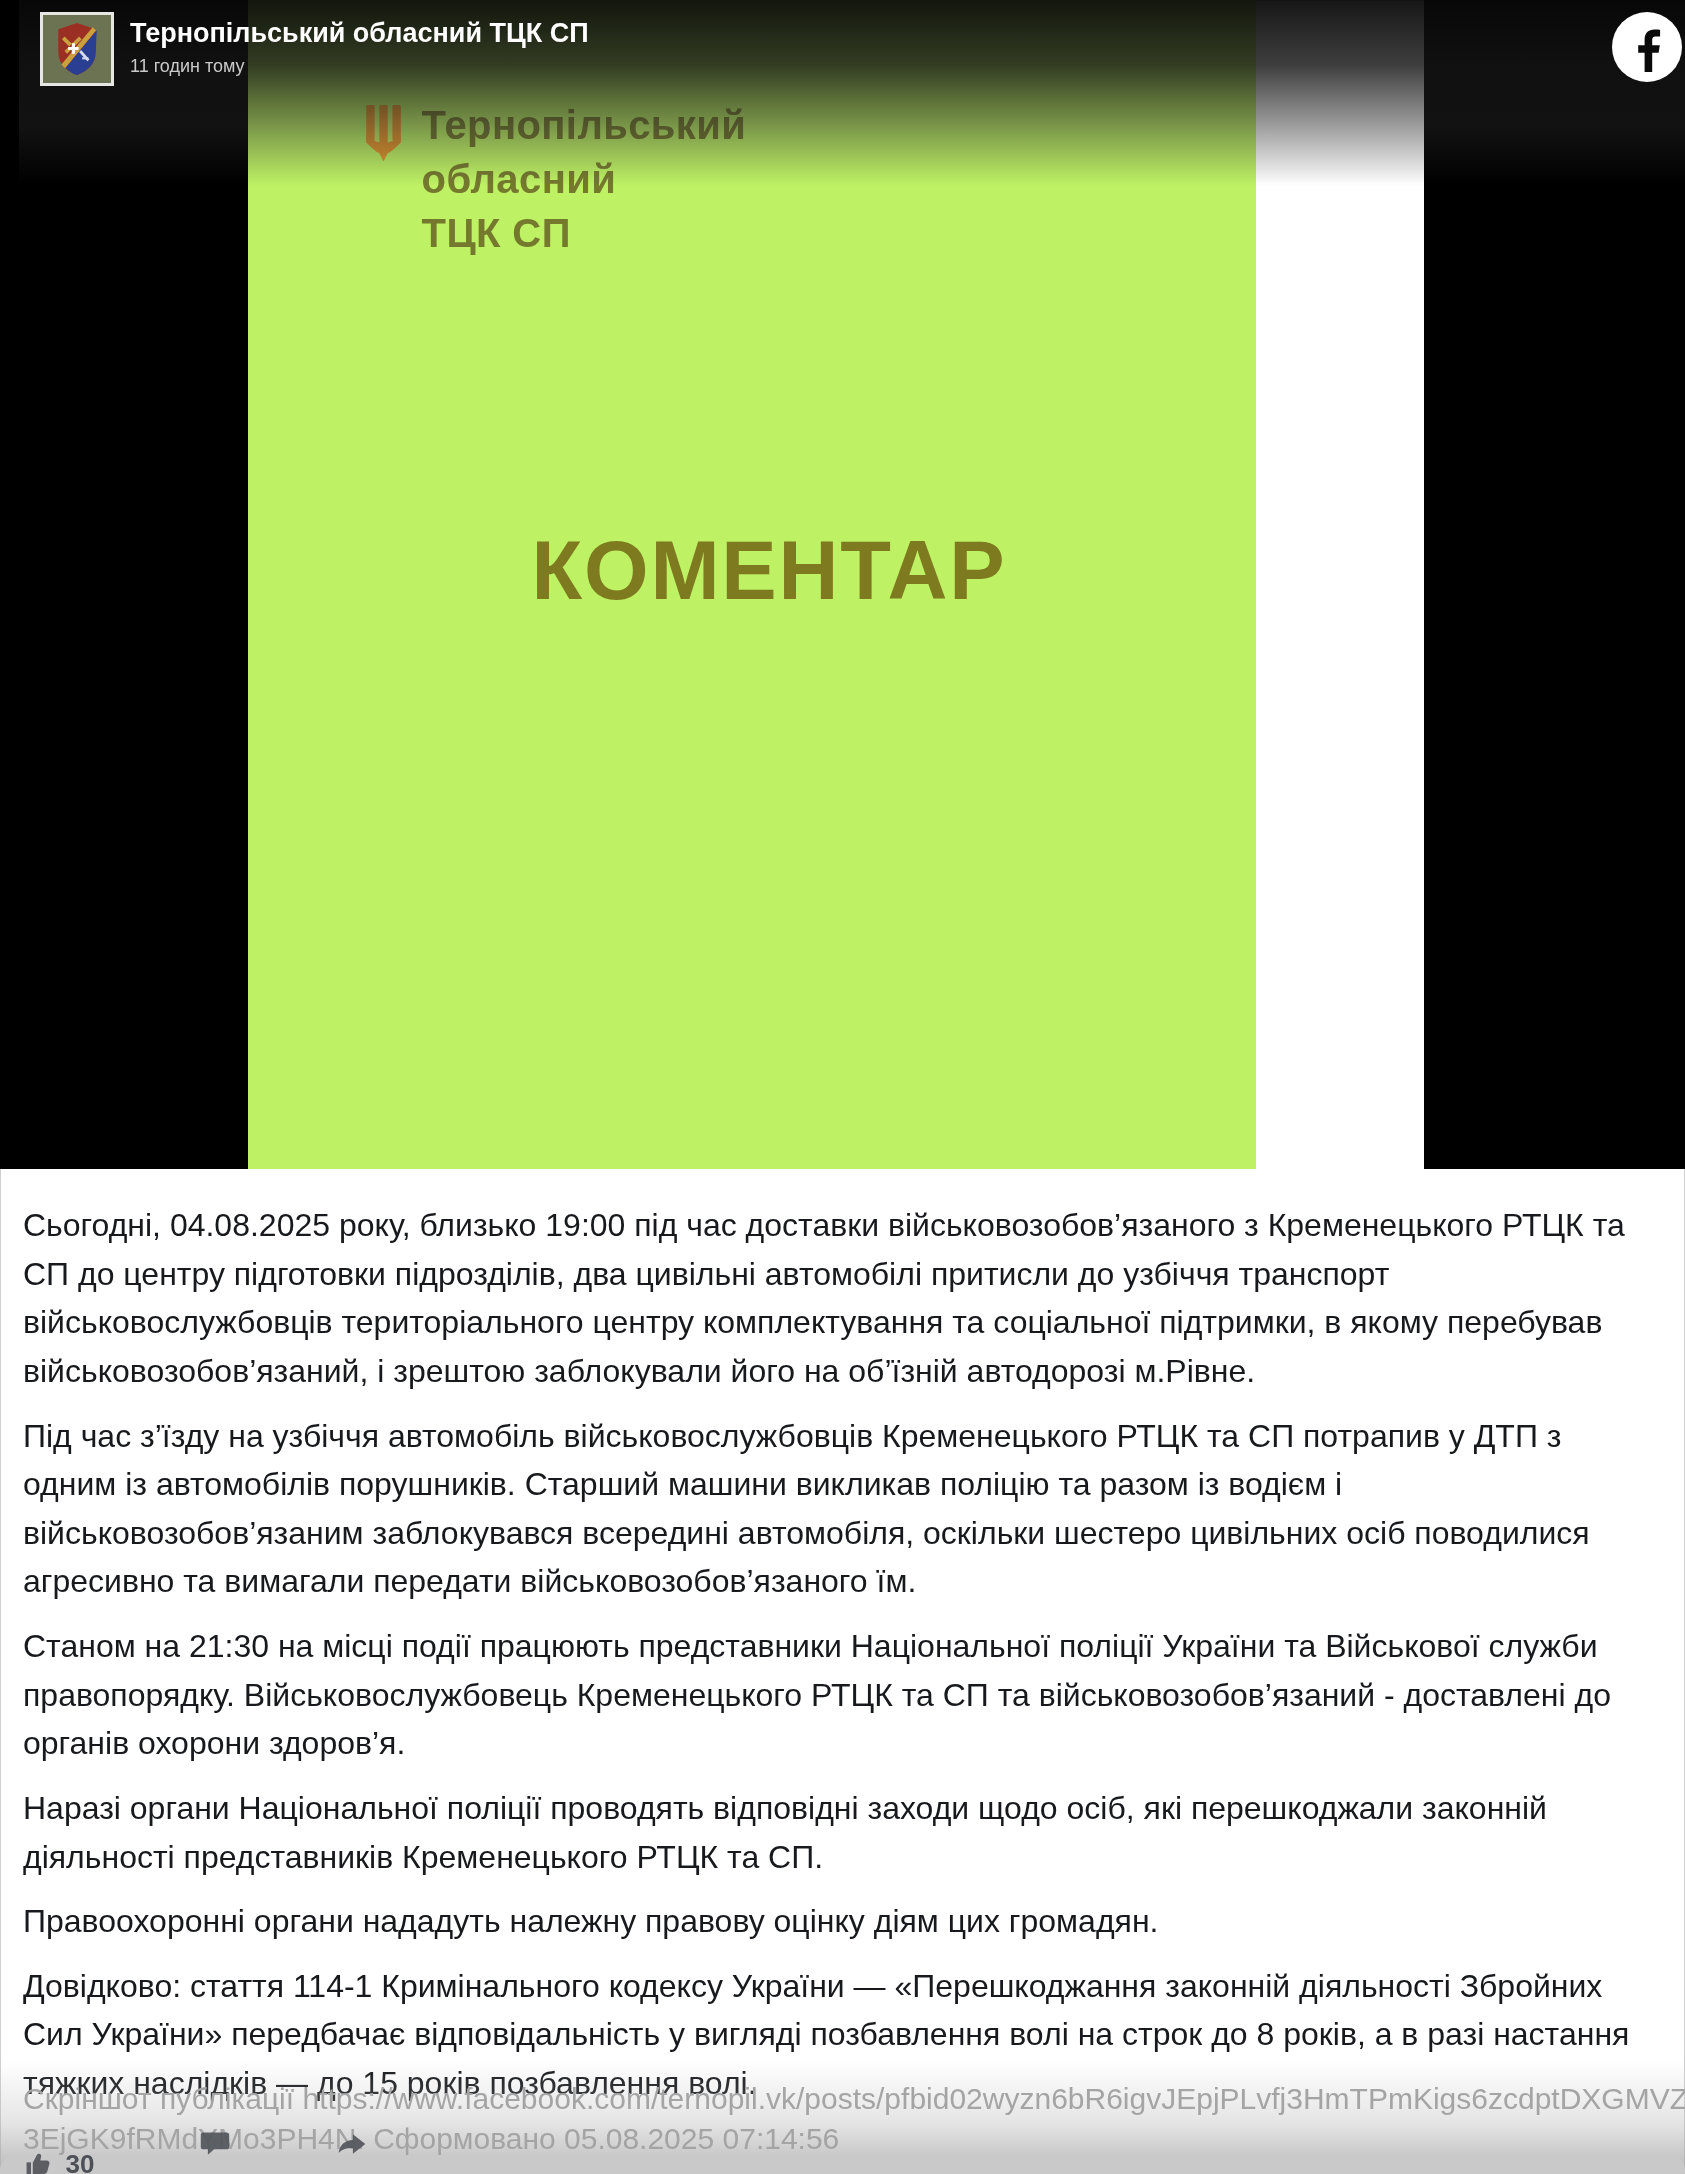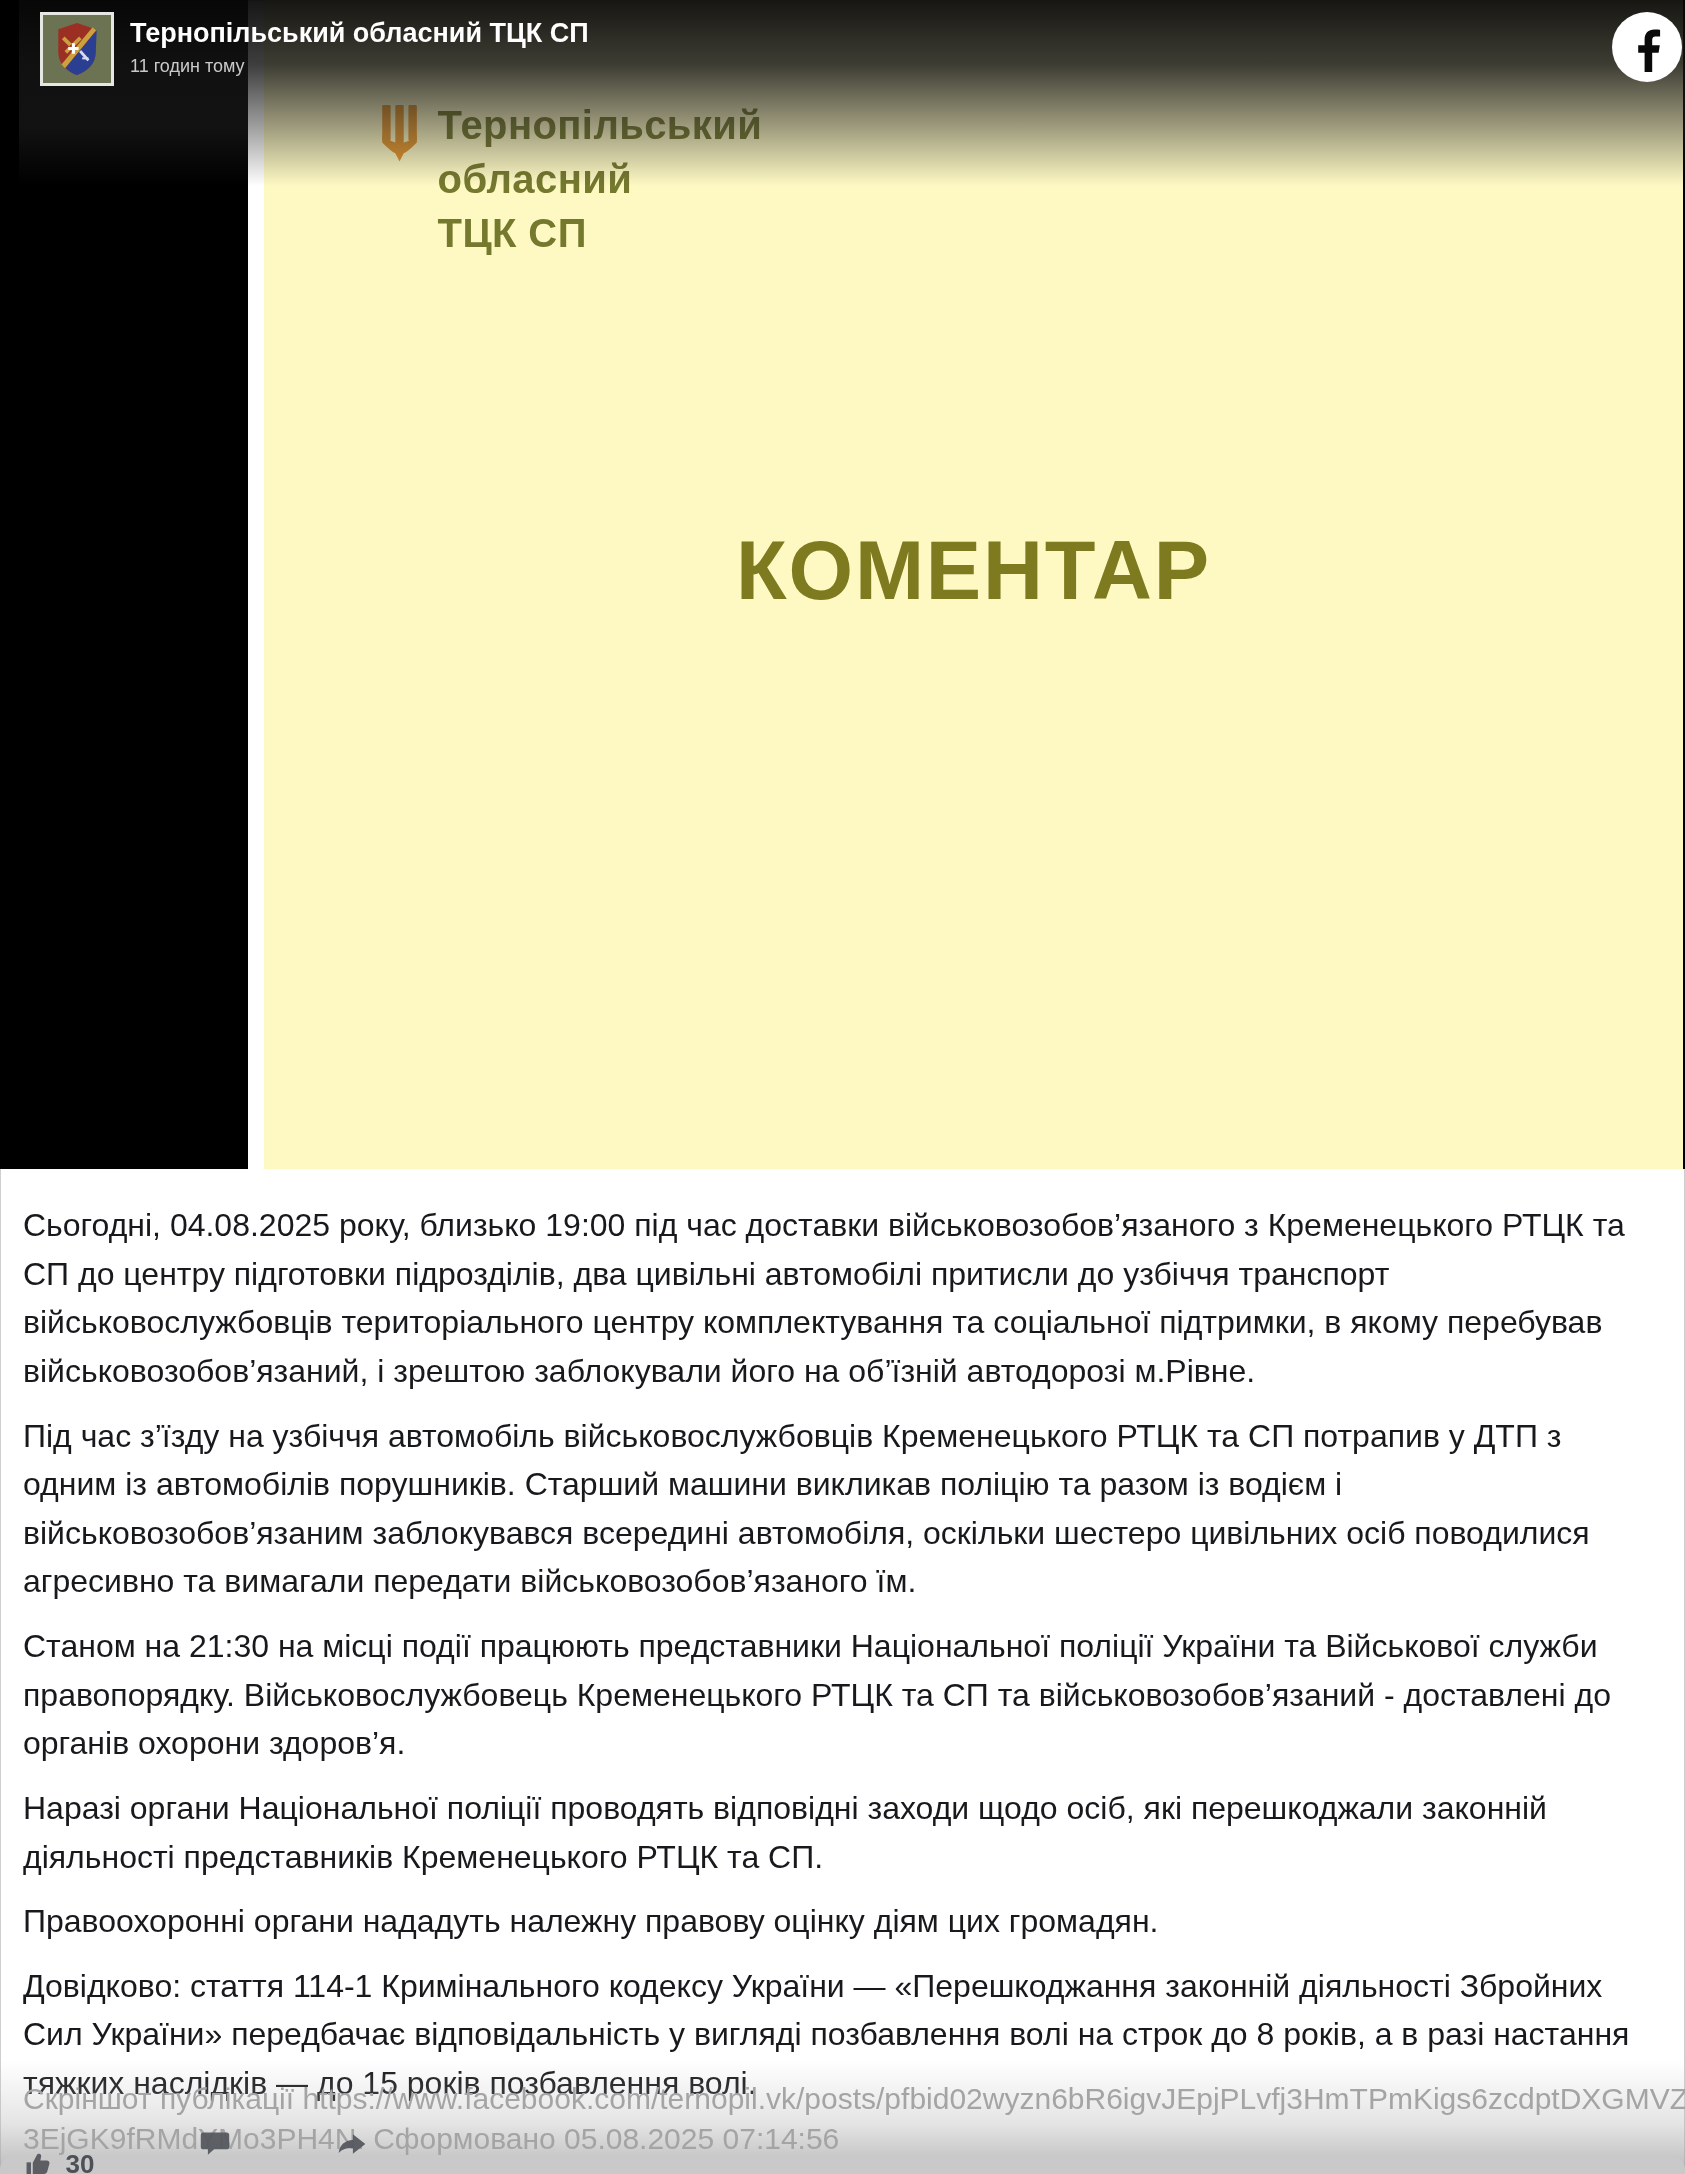--- a/index.html
+++ b/index.html
@@ -5,29 +5,29 @@
   html,body { margin:0; padding:0; background:#e9e9e9; }
   .screenshot {
     position:relative; width:1685px; height:2174px; background:#ffffff;
     font-family:"Liberation Sans", sans-serif; overflow:hidden;
     outline:1.8px solid #cfcfcf; outline-offset:-1.8px;
   }
 
   
   .img-bar-left  { position:absolute; left:0;    top:0; width:248px;  height:1169px; background:#000; }
   .img-bar-right { position:absolute; left:1424px;top:0; width:262px; height:1169px; background:#000; }
-  .img-center    { position:absolute; left:264px; top:0; width:1419px; height:1169px; background:#fef9c3; }
+  .img-center    { position:absolute; left:248px; top:0; width:1008px; height:1169px; background:#bef264; }
 
   .brand { position:absolute; left:116px; top:98px; display:flex; gap:17.6px; }
   .brand .trident { width:40px; height:58px; margin-top:7px; }
   .brand-text { font-weight:bold; font-size:40px; line-height:54px; color:#75792e; letter-spacing:0.4px; }
 
   .headline {
     position:absolute; left:0; width:100%; top:523px; text-align:center;
-    font-weight:bold; font-size:83px; letter-spacing:1.8px; color:#7e7a1f;
+    font-weight:bold; font-size:83px; letter-spacing:1.8px; color:#7e7a1f;padding-left:17px;
   }
 
   
   .header-band {
     position:absolute; left:0; top:0; width:100%; height:186px; z-index:5;
     background:linear-gradient(to bottom,
       rgba(8,8,8,0.94) 0%, rgba(20,20,20,0.82) 35%,
       rgba(40,40,40,0.45) 68%, rgba(80,80,80,0) 100%);
     margin-left:19px;
   }

